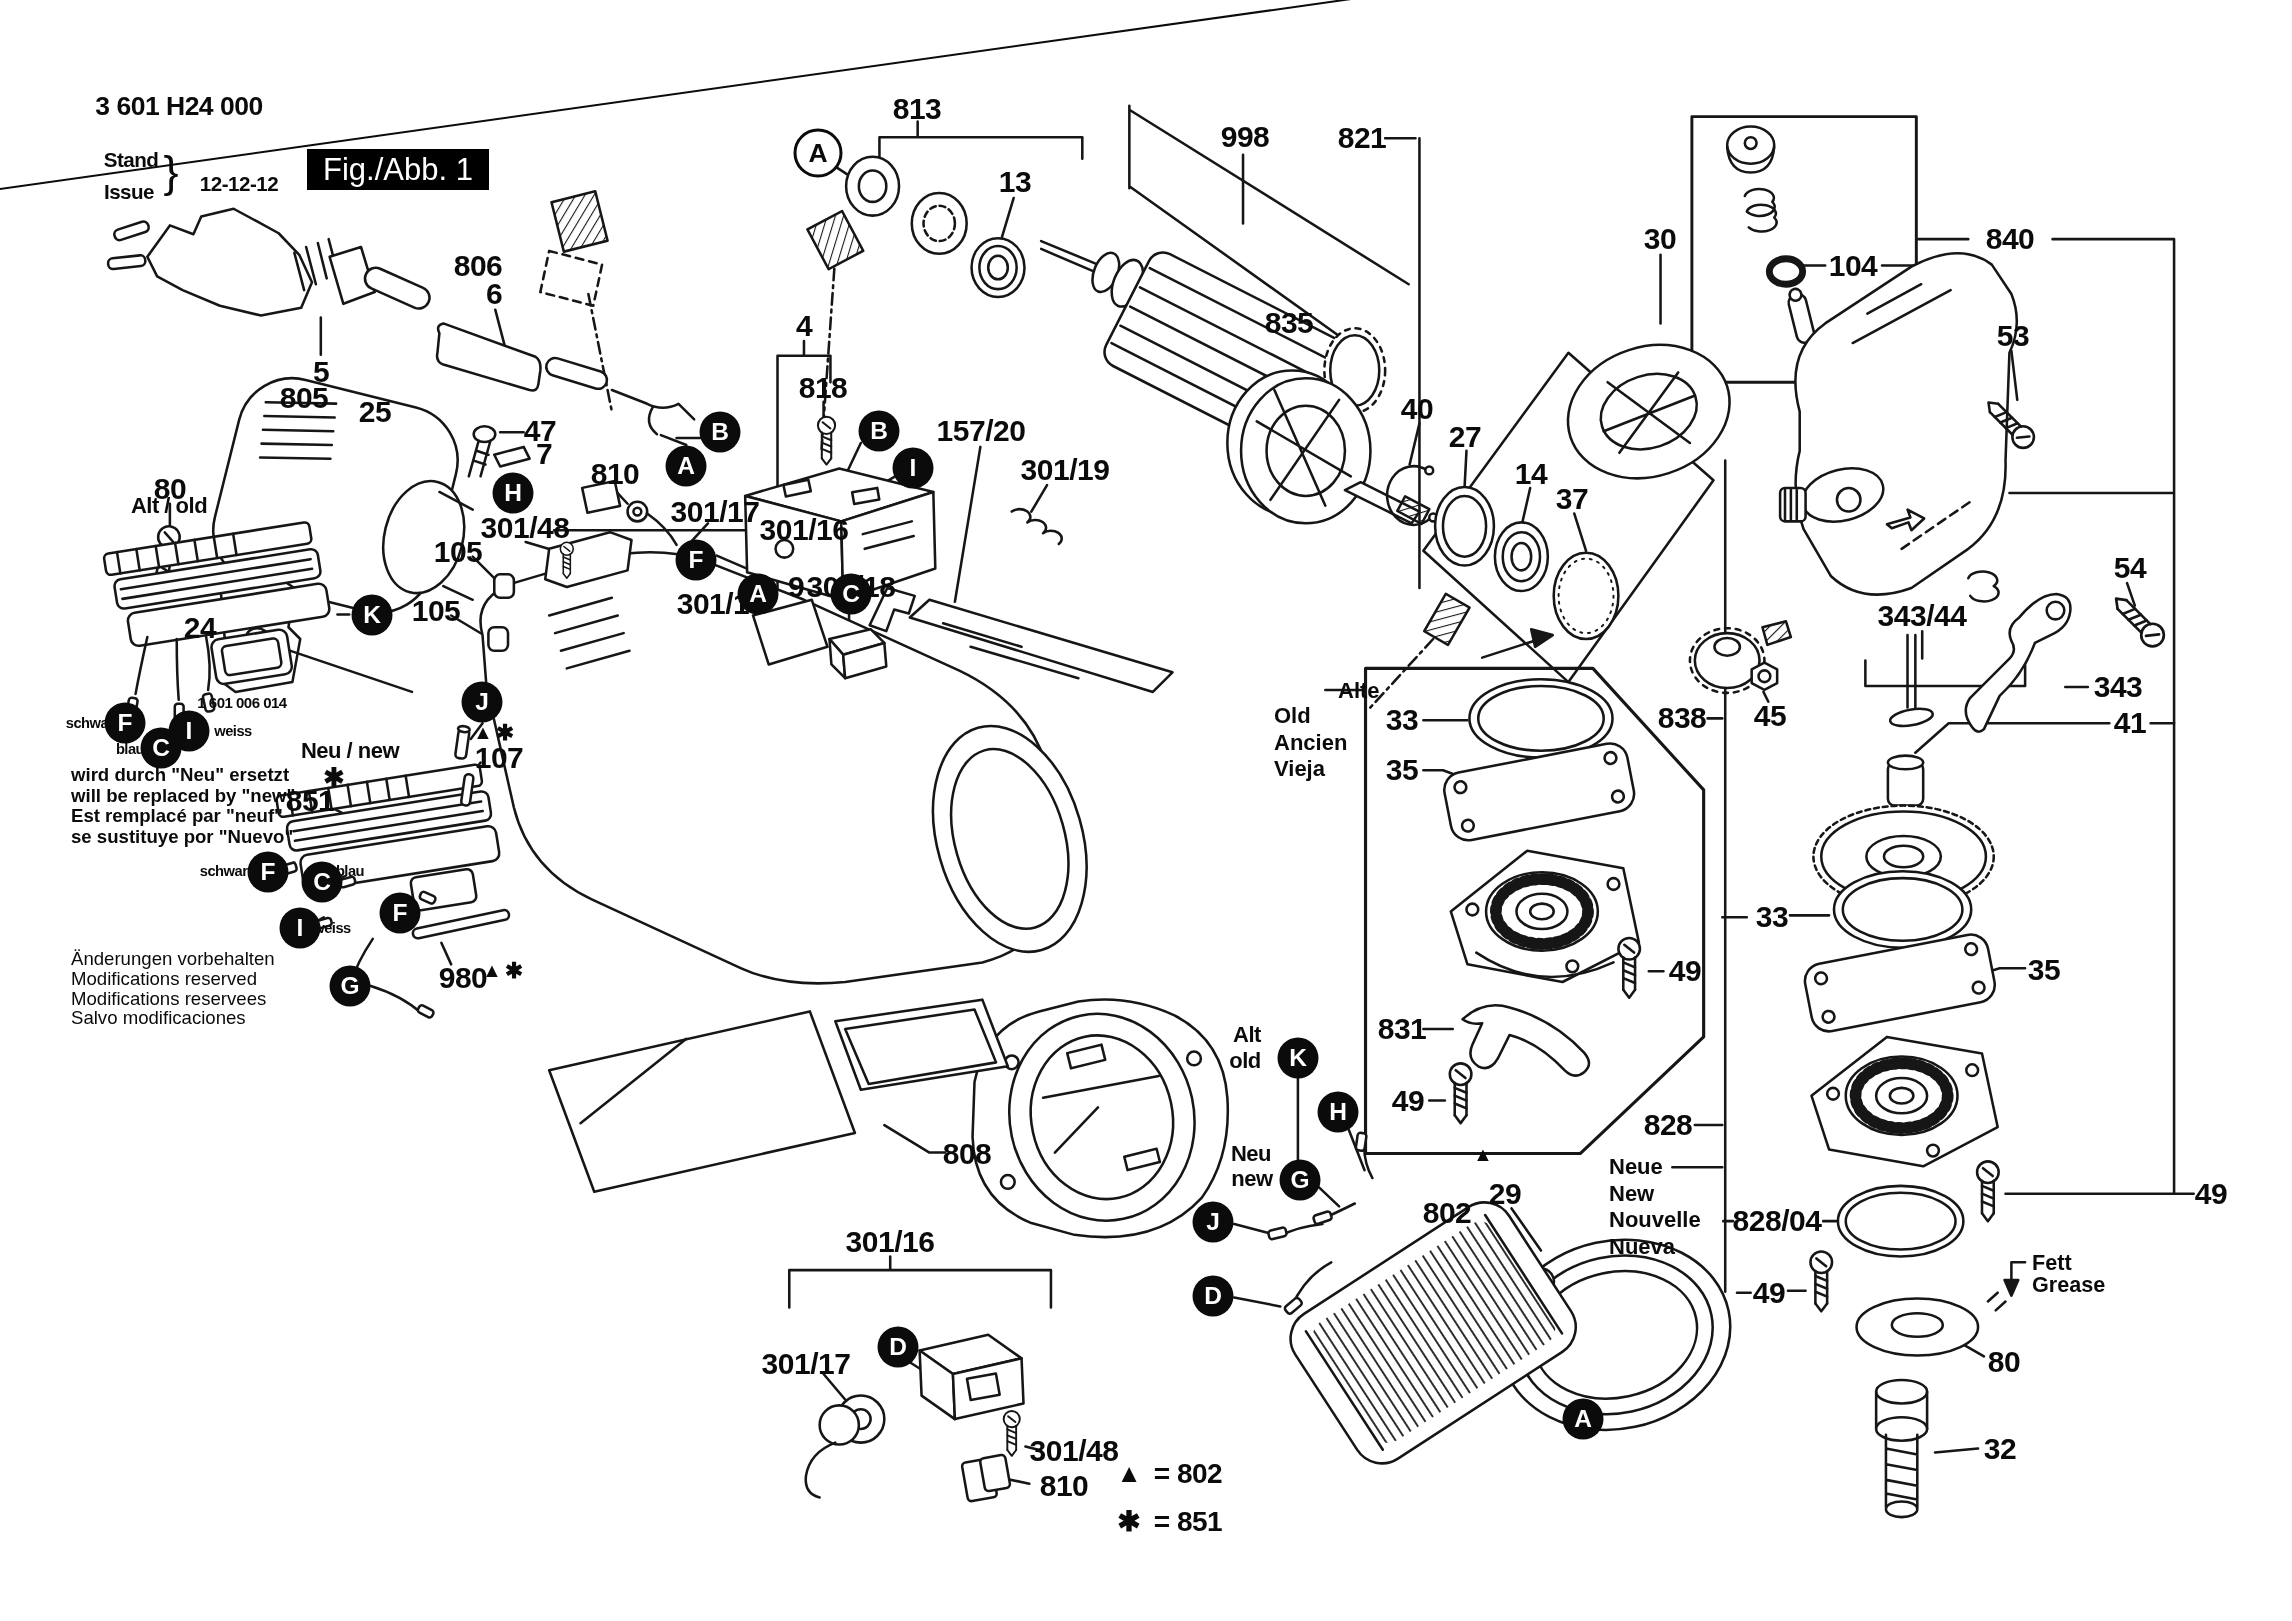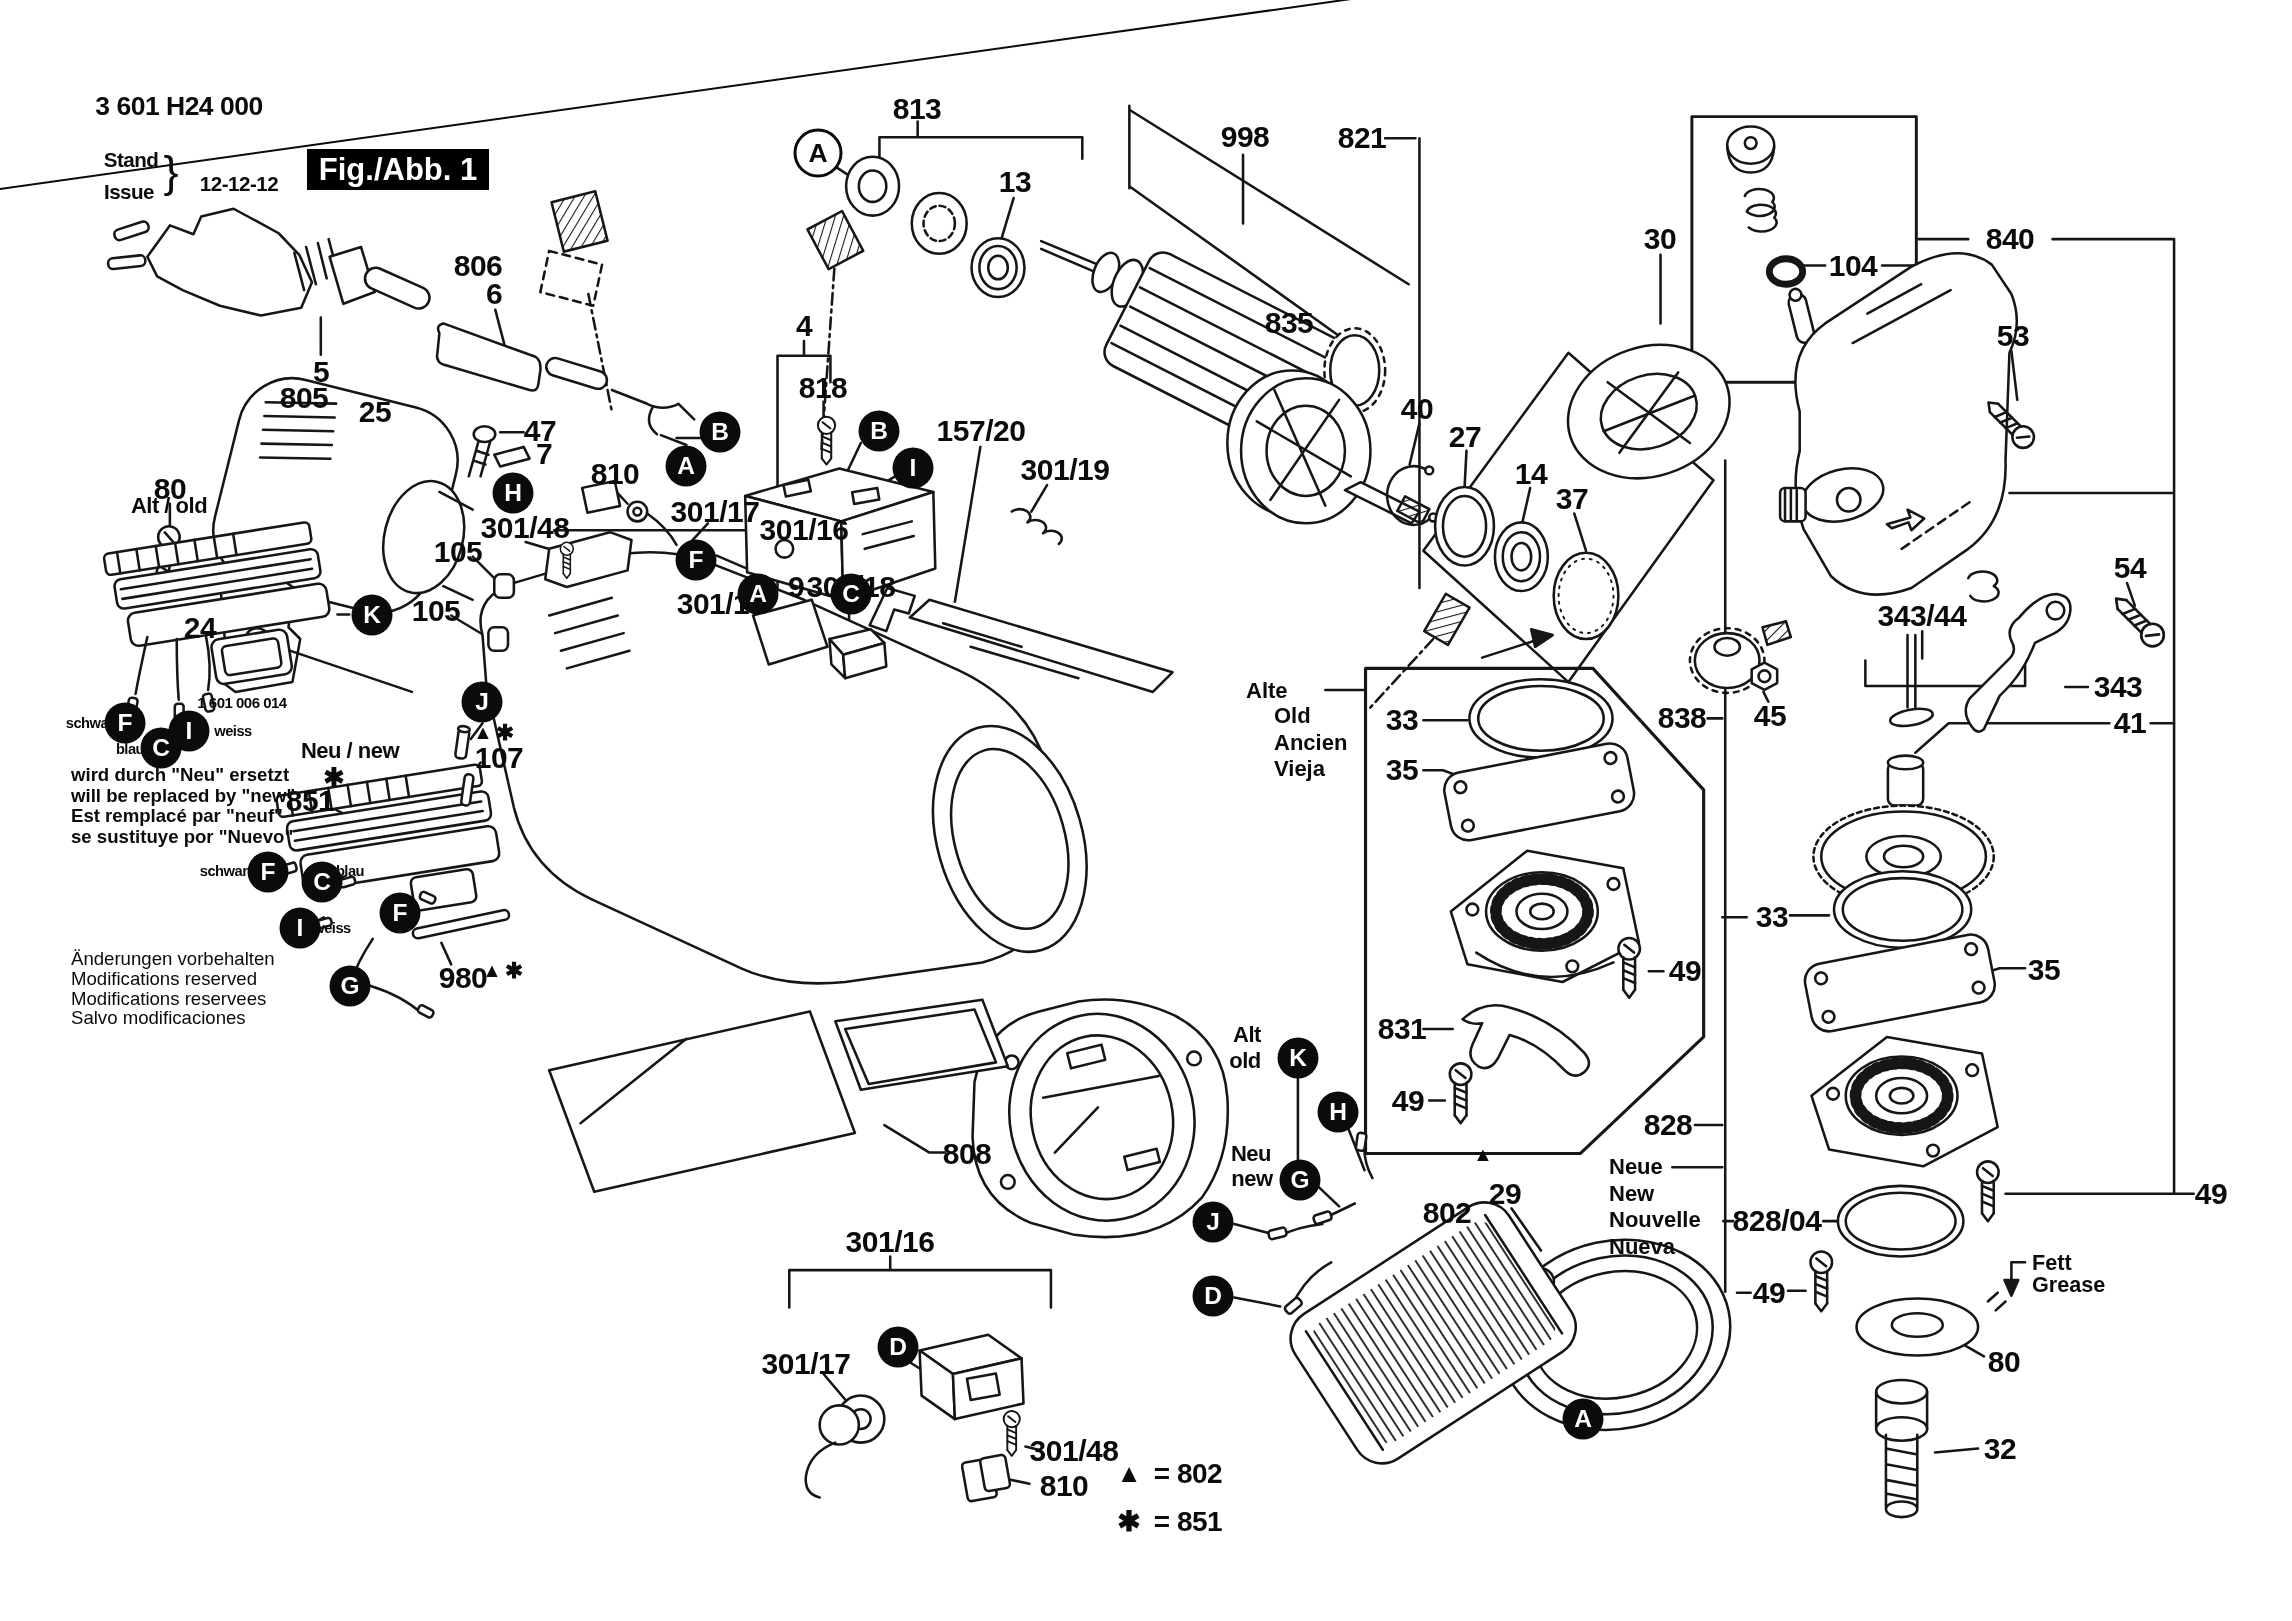--- a/index.html
+++ b/index.html
@@ -12,21 +12,21 @@
   .t19{font-size:18.6px}.t15{font-size:14.7px}.t29{font-size:28px}
   .La{position:absolute;transform:translateY(-50%);font-weight:700;white-space:nowrap;line-height:1;}
   .reg{font-weight:400;}
   .dot{position:absolute;transform:translate(-50%,-50%);width:41px;height:41px;border-radius:50%;
        background:#0b0b0b;color:#fff;display:flex;align-items:center;justify-content:center;
        font-weight:700;font-size:24.5px;line-height:1;}
   .ringdot{position:absolute;transform:translate(-50%,-50%);width:43px;height:43px;border-radius:50%;
        background:#fff;color:#0b0b0b;border:3.9px solid #0b0b0b;display:flex;align-items:center;
        justify-content:center;font-weight:700;font-size:26.5px;}
   .figbox{position:absolute;left:307px;top:149px;width:182px;height:41px;background:#000;
-       color:#fff;display:flex;align-items:center;justify-content:center;font-weight:700;font-size:31px;}
+       color:#fff;display:flex;align-items:center;justify-content:center;font-weight:400;font-size:31px;}
   .strike{position:relative;text-decoration:line-through;}
   .strike::after{content:"";position:absolute;left:-5.9px;right:-5.9px;top:40%;
        border-top:2.9px solid #0b0b0b;transform:rotate(-8deg);}
   .brace{position:absolute;transform:translate(-50%,-50%);font-size:45px;font-weight:400;}
   .sym{position:absolute;transform:translate(-50%,-50%);font-weight:700;line-height:1;}
 </style>
 </head>
 <body>
 
 <div id="stage">
@@ -566,21 +566,21 @@
 <div class="L" style="left:463px;top:978px">980</div>
 <div class="L t20" style="left:242px;top:702px">1 601 006 014</div>
 
 <div class="L t26" style="left:169px;top:506px">Alt / old</div>
 <div class="L t26" style="left:350px;top:751px">Neu / new</div>
 <div class="L t26" style="left:1247px;top:1035px">Alt</div>
 <div class="L t26" style="left:1245px;top:1061px">old</div>
 <div class="L t26" style="left:1251px;top:1154px">Neu</div>
 <div class="L t26" style="left:1252px;top:1179px">new</div>
 
-<div class="La t26" style="left:1246px;top:691px">Alte</div>
+<div class="La t26" style="left:1338px;top:691px">Alte</div>
 <div class="La t26" style="left:1274px;top:716px">Old</div>
 <div class="La t26" style="left:1274px;top:743px">Ancien</div>
 <div class="La t26" style="left:1274px;top:769px">Vieja</div>
 
 <div class="La t26" style="left:1609px;top:1167px">Neue</div>
 <div class="La t26" style="left:1609px;top:1194px">New</div>
 <div class="La t26" style="left:1609px;top:1220px">Nouvelle</div>
 <div class="La t26" style="left:1609px;top:1247px">Nueva</div>
 
 <div class="La t22" style="left:2032px;top:1263px">Fett</div>

